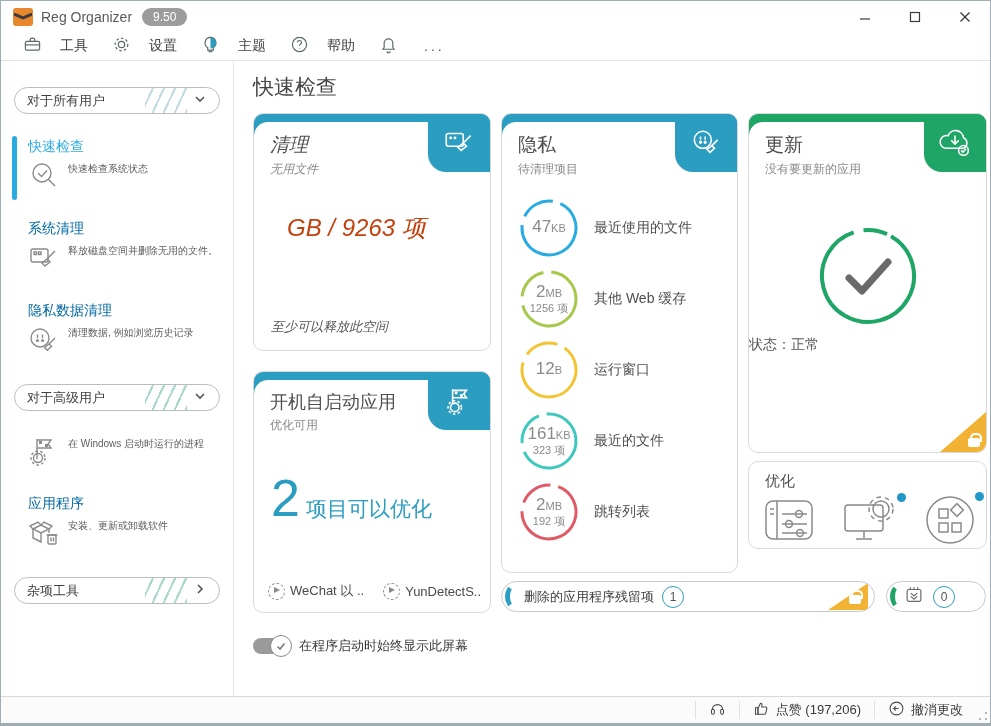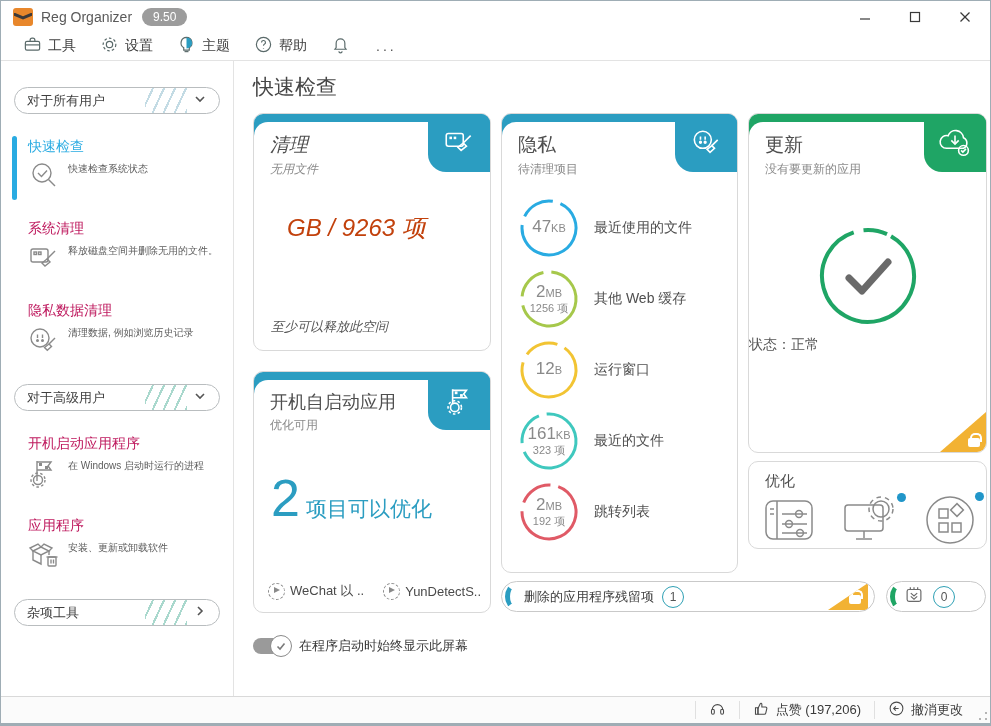--- a/index.html
+++ b/index.html
@@ -15,38 +15,38 @@
                  background:#3c3a3a; clip-path:polygon(0 0,50% 55%,100% 0,100% 45%,50% 100%,0 45%); }
   .app-title { margin-left:8px; font-size:14px; color:#5a5a5a; }
   .ver-badge { margin-left:10px; background:#9c9c9c; color:#fff; font-size:12px; padding:2px 11px; border-radius:10px; }
   .win-controls { margin-left:auto; display:flex; height:100%; }
   .win-btn { width:50px; height:100%; display:flex; align-items:center; justify-content:center; color:#3a3a3a; cursor:default; }
   .win-btn svg { stroke:#3a3a3a; stroke-width:1.2; fill:none; }
 
   
   .toolbar { position:absolute; top:31px; left:0; right:0; height:29px; display:flex; align-items:center;
              padding-left:10px; border-bottom:1px solid #e3e3e3; }
-  .tool-btn { display:flex; align-items:center; gap:6px; padding:0 12px; height:100%; font-size:14px; color:#3f3f3f; }
+  .tool-btn { display:flex; align-items:center; gap:18px; padding:0 12px; height:100%; font-size:14px; color:#3f3f3f; }
   .tool-btn svg { stroke:#5a6a6a; stroke-width:1.5; fill:none; }
   .more-dots { letter-spacing:3px; color:#555; font-size:14px; padding:0 14px; }
 
   
   .app-body { position:absolute; top:60px; left:0; right:0; bottom:27px; display:flex; }
   .sidebar { width:233px; flex:0 0 233px; border-right:1px solid #e3e3e3; padding:26px 13px 0 13px; }
   .main { position:relative; flex:1; }
 
   
   .group-pill { position:relative; height:27px; border:1px solid #b9bdbf; border-radius:14px; display:flex;
                 align-items:center; padding:0 12px; font-size:13px; color:#3f3f3f; margin-bottom:24px; overflow:hidden; }
   .group-pill .stripes { position:absolute; right:32px; top:-4px; bottom:-4px; width:42px;
                          background:repeating-linear-gradient(115deg, transparent 0 8px, var(--stripe,#a9d8cd) 8px 10px); }
   .group-pill .chev { margin-left:auto; position:relative; z-index:1; background:#fff; }
   .group-pill svg { stroke:#555; stroke-width:1.6; fill:none; }
   .side-item { position:relative; padding-left:14px; margin-bottom:24px; }
-  .side-item .si-title { font-size:14px; color:#be185d; margin-bottom:4px; }
+  .side-item .si-title { font-size:14px; color:#0369a1; margin-bottom:4px; }
   .side-item.selected .si-title { color:#29abe2; }
   .side-item.selected::before { content:""; position:absolute; left:-2px; top:-2px; bottom:-4px; width:5px;
                                 border-radius:3px; background:#29abe2; }
   .si-row { display:flex; gap:8px; }
   .si-icon { flex:0 0 32px; }
   .si-icon svg { stroke:#8a8a8a; stroke-width:1.4; fill:none; }
   .si-sub { font-size:10px; color:#5d5d5d; line-height:1.45; padding-top:2px; }
 
   
   .card { position:absolute; background:#fff; border:1px solid #d9d9d9; border-radius:10px; overflow:hidden; }
@@ -273,21 +273,20 @@
         <span>对于高级用户</span>
         <span class="stripes"></span>
         <span class="chev">
           <svg width="14" height="14" viewBox="0 0 14 14">
               <polyline points="3,5 7,9 11,5"></polyline>
             </svg>
         </span>
       </div>
 
       <div class="side-item">
-        <div class="si-title">开机启动应用程序</div>
         <div class="si-row">
           <span class="si-icon">
             <svg width="32" height="32" viewBox="0 0 32 32">
                 <path d="M9 4v20"></path>
                 <path d="M9 5h14l-3 4 3 4H9"></path>
                 <rect x="11" y="6" width="3" height="3" fill="#8a8a8a" stroke="none"></rect>
                 <rect x="17" y="9" width="3" height="3" fill="#8a8a8a" stroke="none"></rect>
                 <circle cx="10" cy="23" r="4.5"></circle>
                 <circle cx="10" cy="23" r="7" stroke-dasharray="2.6 2.4"></circle>
               </svg>

